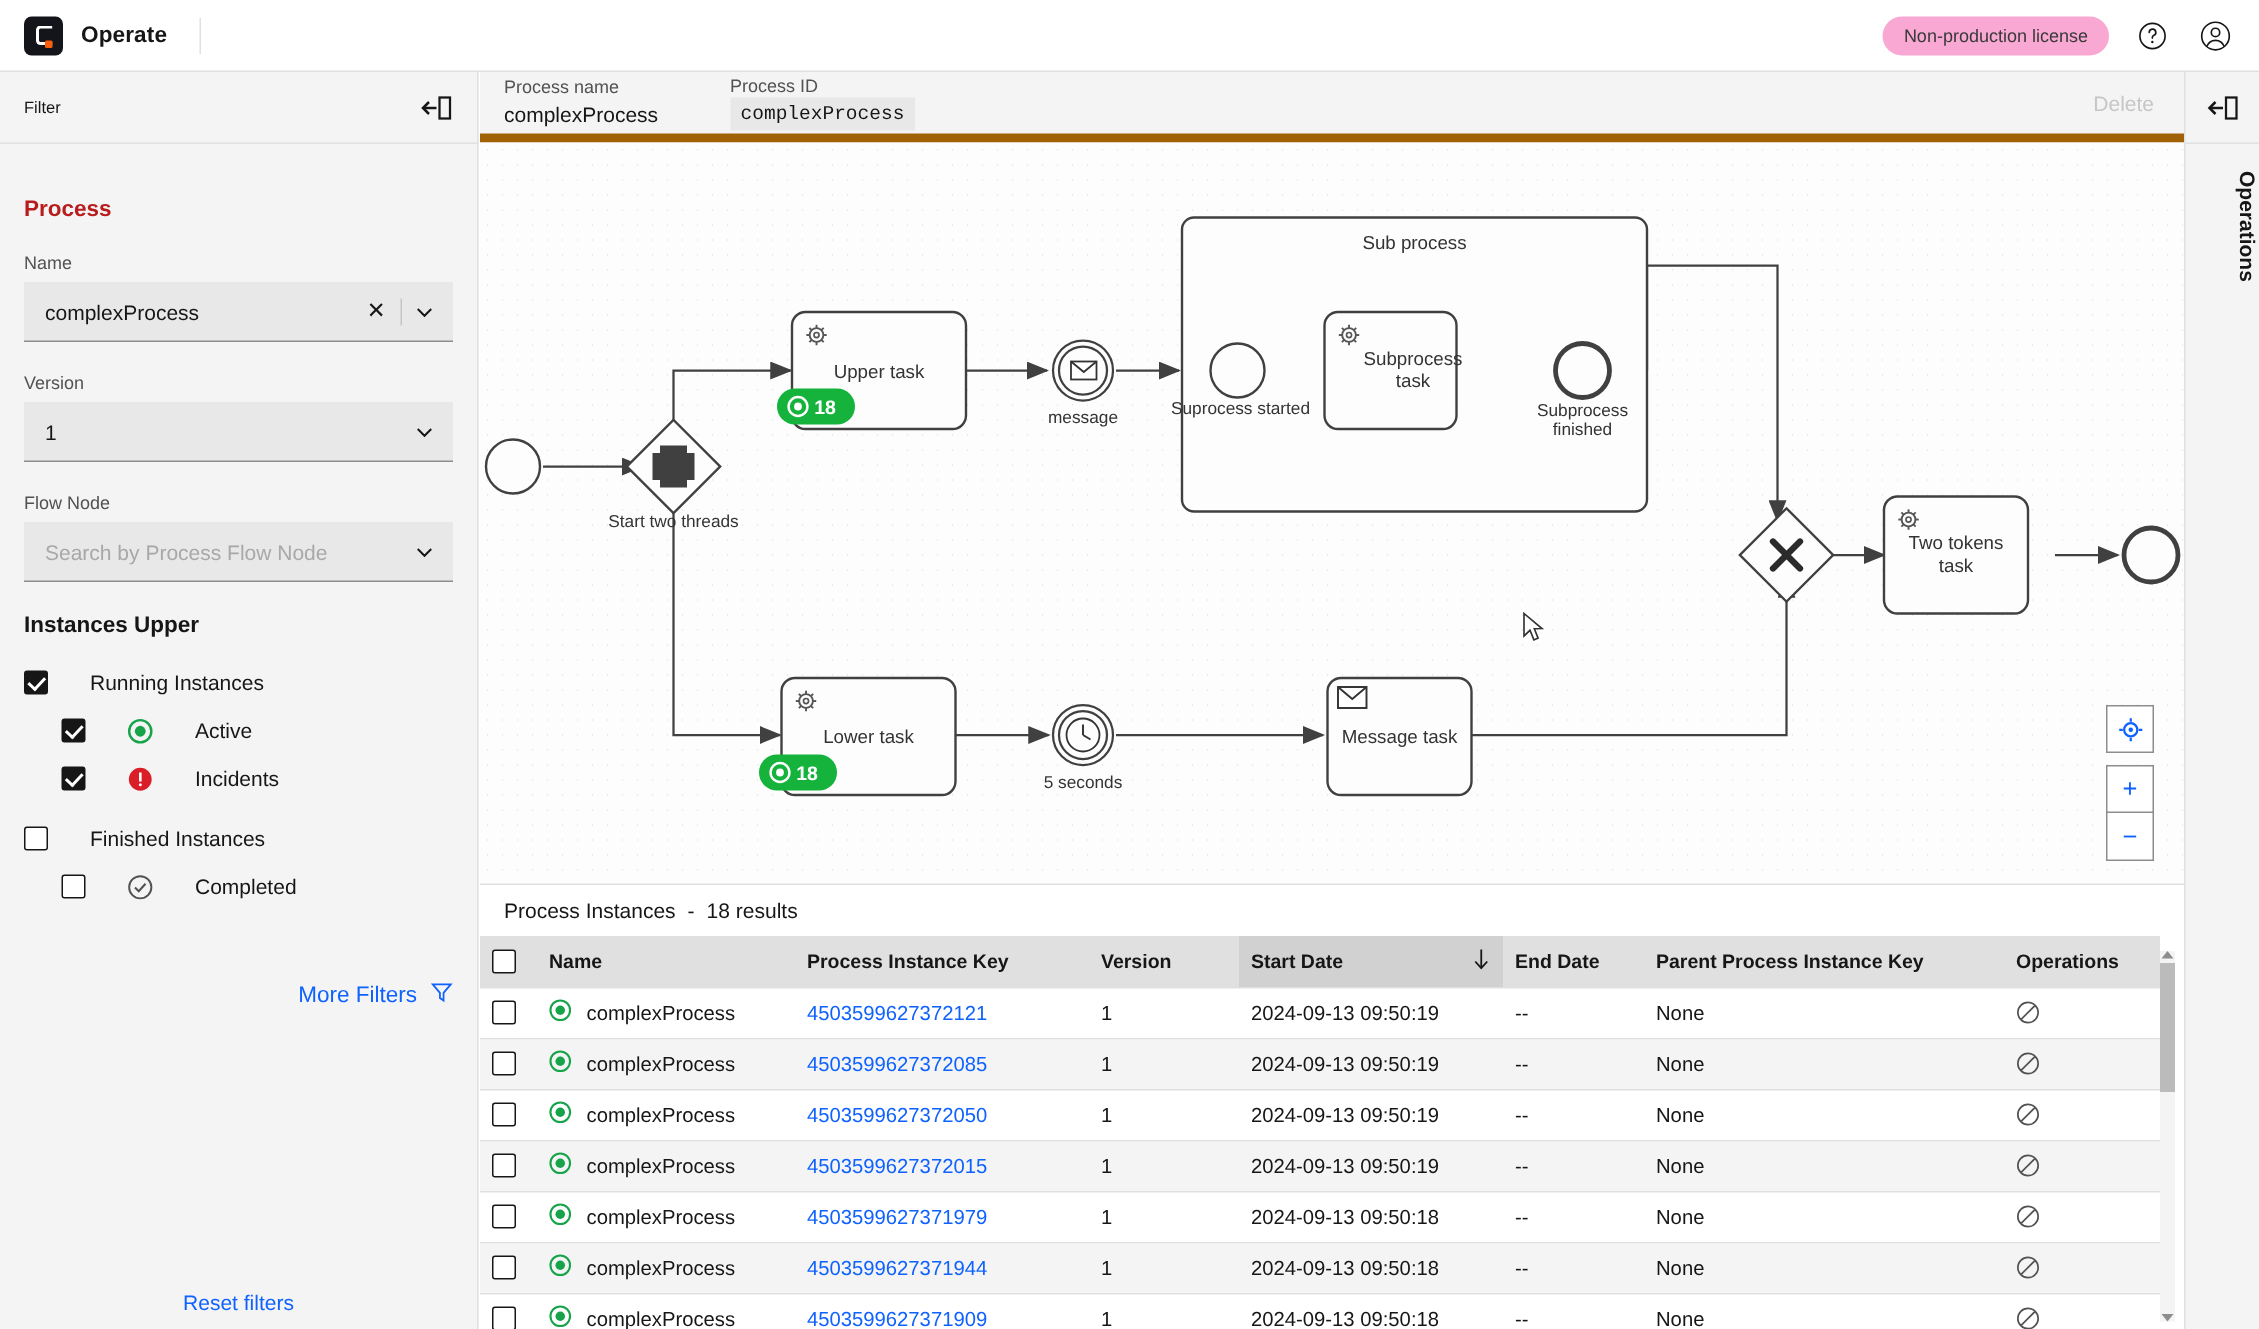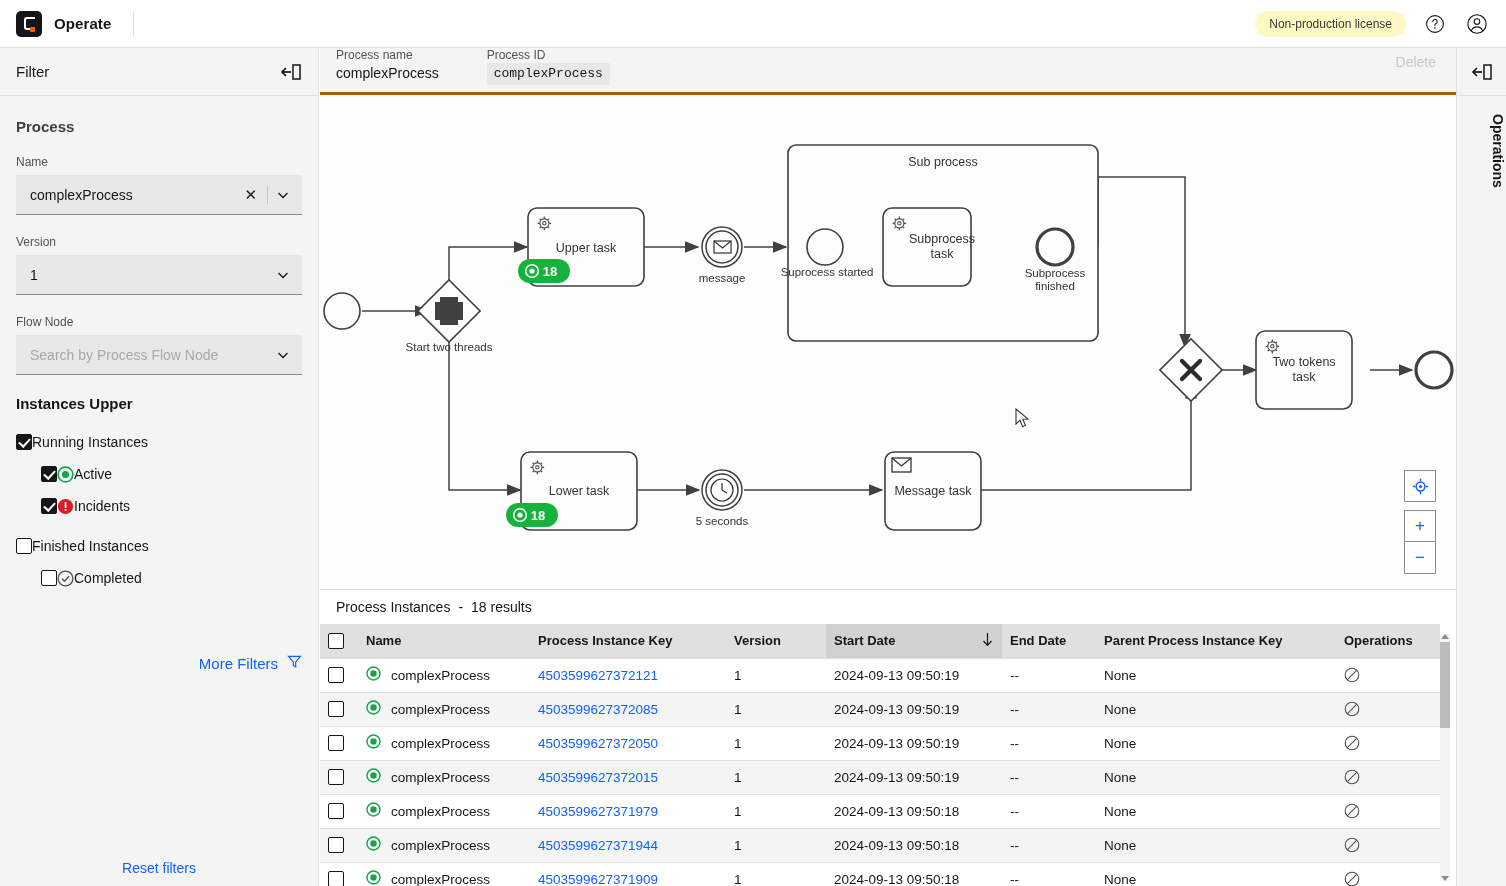--- a/index.html
+++ b/index.html
@@ -41,56 +41,56 @@
   }
   .nav-item.active { color: #161616; }
   .nav-item.active::after {
     content: ""; position: absolute; left: 0; right: 0; bottom: 0;
     height: 3px; background: #0f62fe;
   }
   .topbar-right {
     margin-left: auto; display: flex; align-items: center; gap: 16px; padding-right: 16px;
   }
   .license-pill {
-    background: #fef9c3; color: #393939; font-size: 12px;
+    background: #f9a8d4; color: #393939; font-size: 12px;
     padding: 6px 14px; border-radius: 13px; white-space: nowrap;
   }
   .icon-btn {
     width: 26px; height: 26px; display: flex; align-items: center; justify-content: center;
     cursor: pointer; color: #161616;
   }
 
   
   .filter-panel {
     position: absolute; top: 48px; left: 0; width: 319px; height: 838px;
     background: #f4f4f4; border-right: 1px solid #e0e0e0;
   }
   .filter-head {
     height: 48px; display: flex; align-items: center; justify-content: space-between;
     padding: 0 16px; border-bottom: 1px solid #e0e0e0; background: #f4f4f4;
   }
-  .filter-title { font-size: 15px; color: #161616; }
+  .filter-title { font-size: 11px; color: #161616; }
   .collapse-ico { cursor: pointer; display: flex; align-items: center; }
   .filter-body { padding: 22px 16px 0 16px; position: relative; height: 790px; }
-  .section-title { font-size: 15px; font-weight: 600; color: #404040; margin-bottom: 20px; }
+  .section-title { font-size: 15px; font-weight: 600; color: #b91c1c; margin-bottom: 20px; margin-top: 13px; }
   .field-label { font-size: 12px; color: #525252; margin-bottom: 6px; }
   .field {
     position: relative; height: 40px; background: #e8e8e8;
     border-bottom: 1px solid #8d8d8d; display: flex; align-items: center;
     padding: 0 8px 0 14px; margin-bottom: 20px; cursor: pointer;
   }
   .field-value { font-size: 14px; color: #161616; flex: 1; }
   .field-value.placeholder { color: #a8a8a8; }
   .field-actions { display: flex; align-items: center; gap: 4px; }
   .clear-x { font-size: 15px; color: #161616; padding: 0 6px; cursor: pointer; line-height: 1; }
   .sep-v { width: 1px; height: 18px; background: #c6c6c6; }
   .chev { cursor: pointer; display: flex; align-items: center; padding: 0 4px; }
 
   .states-title { font-size: 15px; font-weight: 600; color: #161616; margin: 8px 0 14px; }
-  .cb-row { display: flex; align-items: center; gap: 0; height: 32px; cursor: pointer; }
+  .cb-row { display: flex; align-items: center; gap: 28px; height: 32px; cursor: pointer; }
   .cb-row.indent { padding-left: 25px; }
   .cb {
     width: 16px; height: 16px; border: 1px solid #161616; border-radius: 2px;
     background: #fff; flex: 0 0 16px; position: relative;
   }
   .cb.checked { background: #161616; border-color: #161616; }
   .cb.checked::after {
     content: ""; position: absolute; left: 4px; top: 1px;
     width: 5px; height: 9px; border: solid #fff; border-width: 0 2px 2px 0;
     transform: rotate(43deg);
@@ -104,22 +104,22 @@
     font-size: 15px; color: #0f62fe; cursor: pointer;
   }
   .reset-filters {
     position: absolute; left: 0; right: 0; bottom: 10px;
     text-align: center; font-size: 14px; color: #0f62fe; cursor: pointer;
   }
 
   
   .proc-head {
     position: absolute; top: 48px; left: 320px; width: 1136px; height: 47px;
-    background: #f4f4f4; border-bottom: 3px solid #a16207;
-    display: flex; padding: 0 16px;
+    background: #f4f4f4; border-bottom: 6px solid #a16207;
+    display: flex; align-items: center; padding: 0 16px;
   }
   .ph-block { margin-right: 48px; }
   .ph-label { font-size: 12px; color: #525252; line-height: 15px; }
   .ph-value { font-size: 14px; color: #161616; line-height: 20px; }
   .ph-value.mono {
     font-family: "Liberation Mono", monospace; font-size: 13px;
     background: #e8e8e8; padding: 1px 7px; display: inline-block;
   }
   .delete-btn {
     margin-left: auto; font-size: 14px; color: #c6c6c6; cursor: default;

